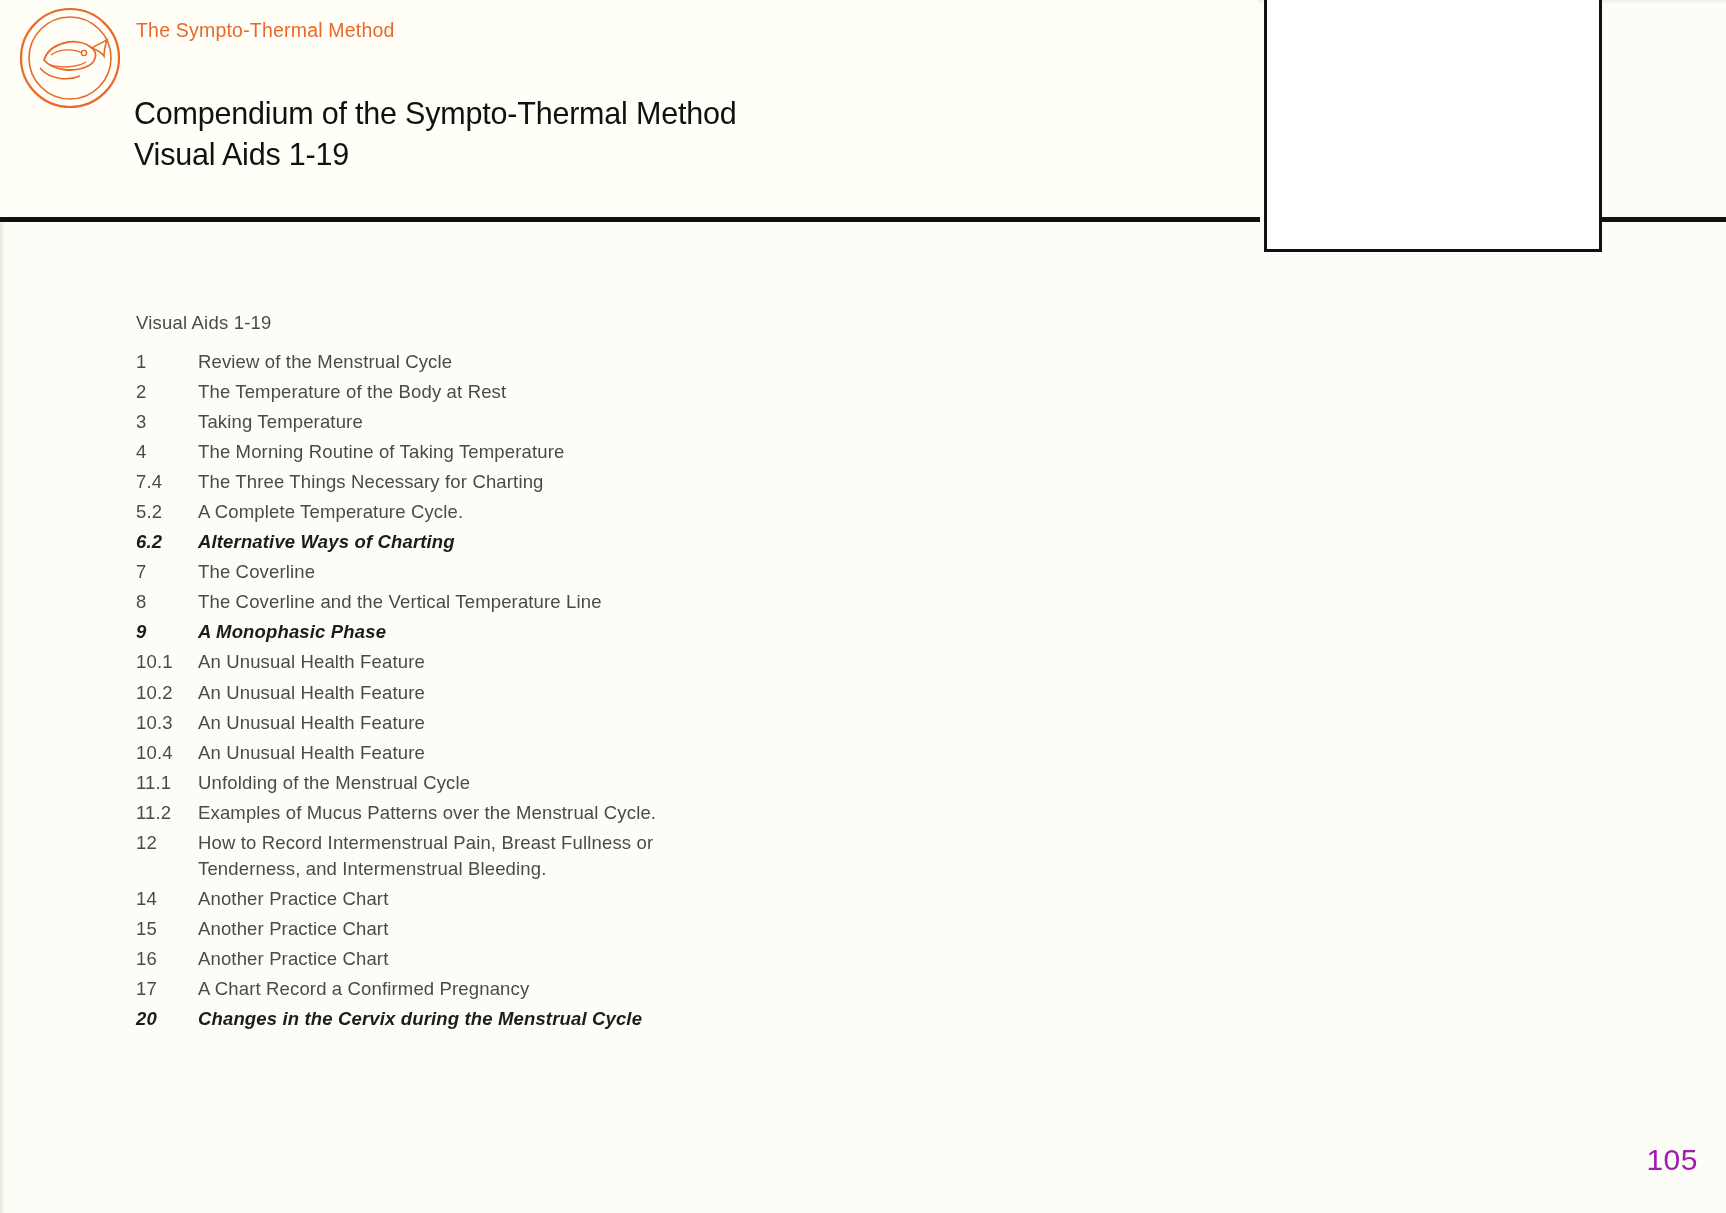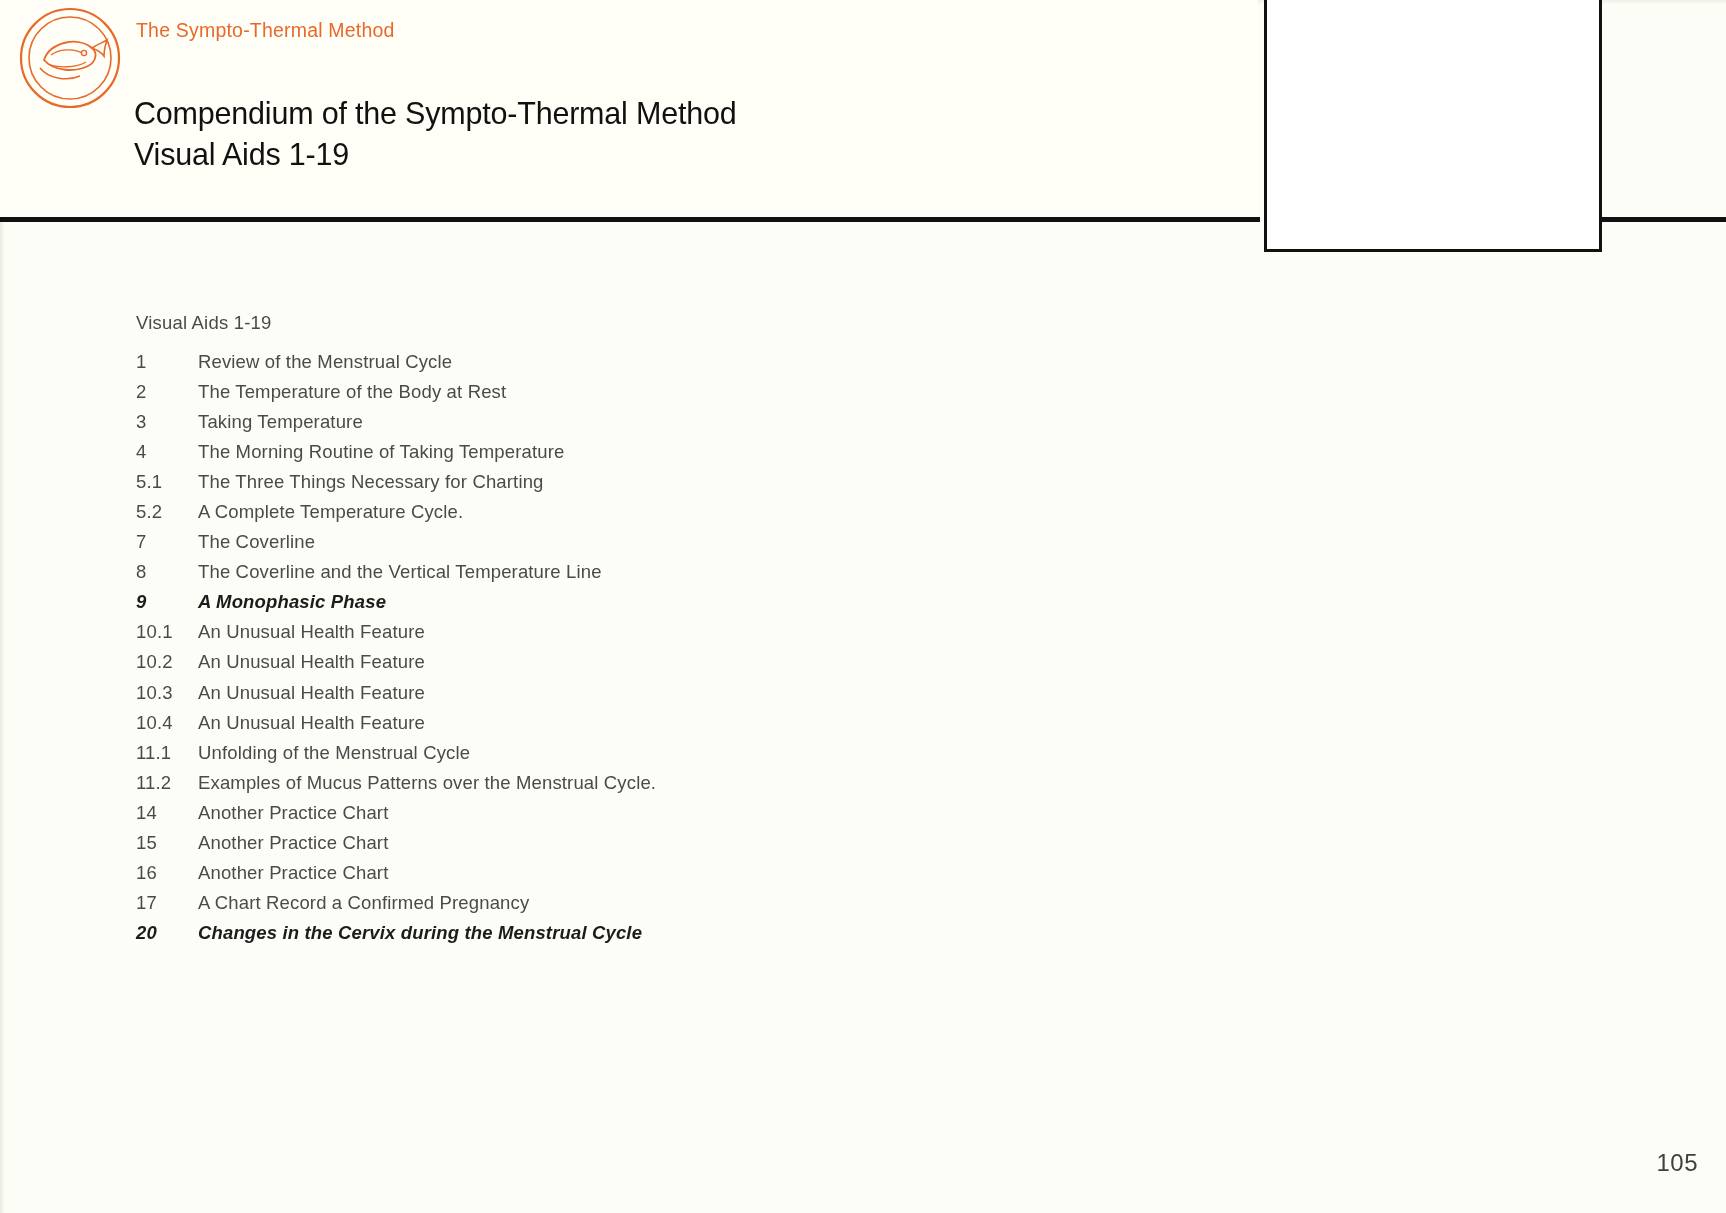--- a/index.html
+++ b/index.html
@@ -135,22 +135,22 @@
     color: #1c1c1c;
   }
   .txt .cont {
     display: block;
   }
 
   .page-number {
     position: absolute;
     right: 48px;
     bottom: 36px;
-    font-size: 24px;
-    color: #404040;
+    font-size: 30px;
+    color: #a21caf;
     letter-spacing: 0.5px;
   }
 
   
   .edge-shade-top {
     position: absolute;
     left: 0; top: 0; width: 1726px; height: 4px;
     background: linear-gradient(#efefe6, #fdfdf7);
   }
   .edge-shade-left {
@@ -205,26 +205,30 @@
         </div>
         <div class="row">
           <span class="num">3</span>
           <span class="txt"><span>Taking Temperature</span></span>
         </div>
         <div class="row">
           <span class="num">4</span>
           <span class="txt"><span>The Morning Routine of Taking Temperature</span></span>
         </div>
         <div class="row">
-          <span class="num">5.1</span>
+          <span class="num">7.4</span>
           <span class="txt"><span>The Three Things Necessary for Charting</span></span>
         </div>
         <div class="row">
           <span class="num">5.2</span>
           <span class="txt"><span>A Complete Temperature Cycle.</span></span>
+        </div>
+        <div class="row em">
+          <span class="num">6.2</span>
+          <span class="txt"><span>Alternative Ways of Charting</span></span>
         </div>
         <div class="row">
           <span class="num">7</span>
           <span class="txt"><span>The Coverline</span></span>
         </div>
         <div class="row">
           <span class="num">8</span>
           <span class="txt"><span>The Coverline and the Vertical Temperature Line</span></span>
         </div>
         <div class="row em">
@@ -249,20 +253,24 @@
         </div>
         <div class="row">
           <span class="num">11.1</span>
           <span class="txt"><span>Unfolding of the Menstrual Cycle</span></span>
         </div>
         <div class="row">
           <span class="num">11.2</span>
           <span class="txt"><span>Examples of Mucus Patterns over the Menstrual Cycle.</span></span>
         </div>
         <div class="row">
+          <span class="num">12</span>
+          <span class="txt"><span>How to Record Intermenstrual Pain, Breast Fullness or</span><span class="cont">Tenderness, and Intermenstrual Bleeding.</span></span>
+        </div>
+        <div class="row">
           <span class="num">14</span>
           <span class="txt"><span>Another Practice Chart</span></span>
         </div>
         <div class="row">
           <span class="num">15</span>
           <span class="txt"><span>Another Practice Chart</span></span>
         </div>
         <div class="row">
           <span class="num">16</span>
           <span class="txt"><span>Another Practice Chart</span></span>

